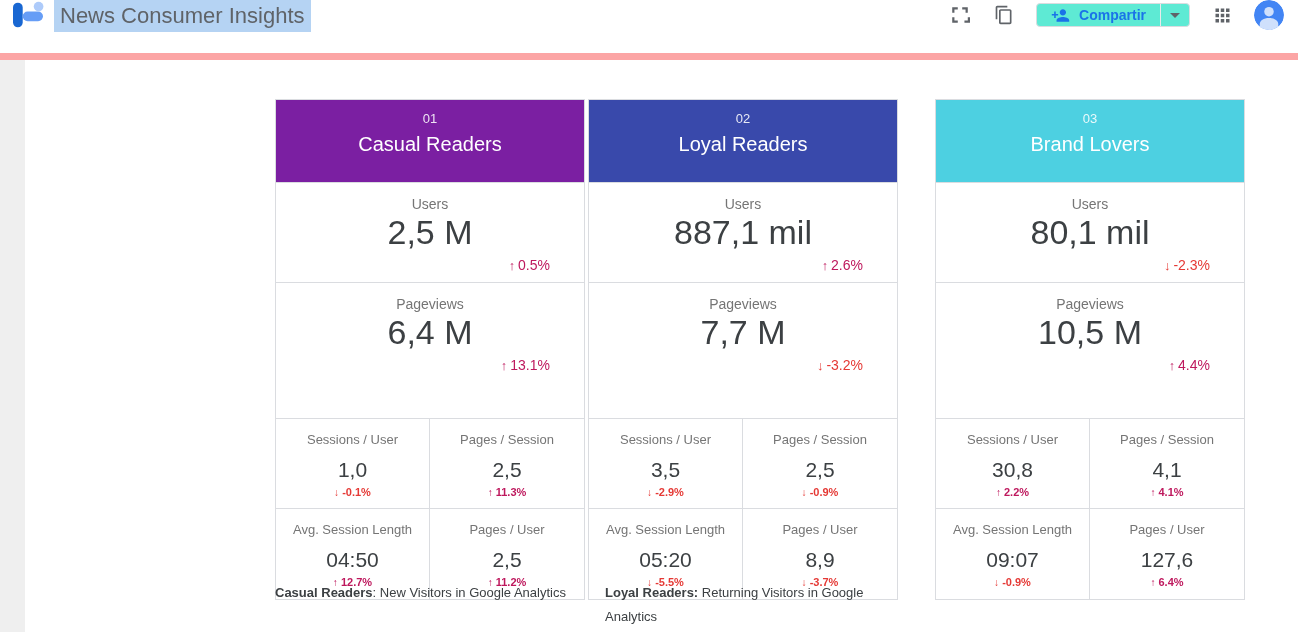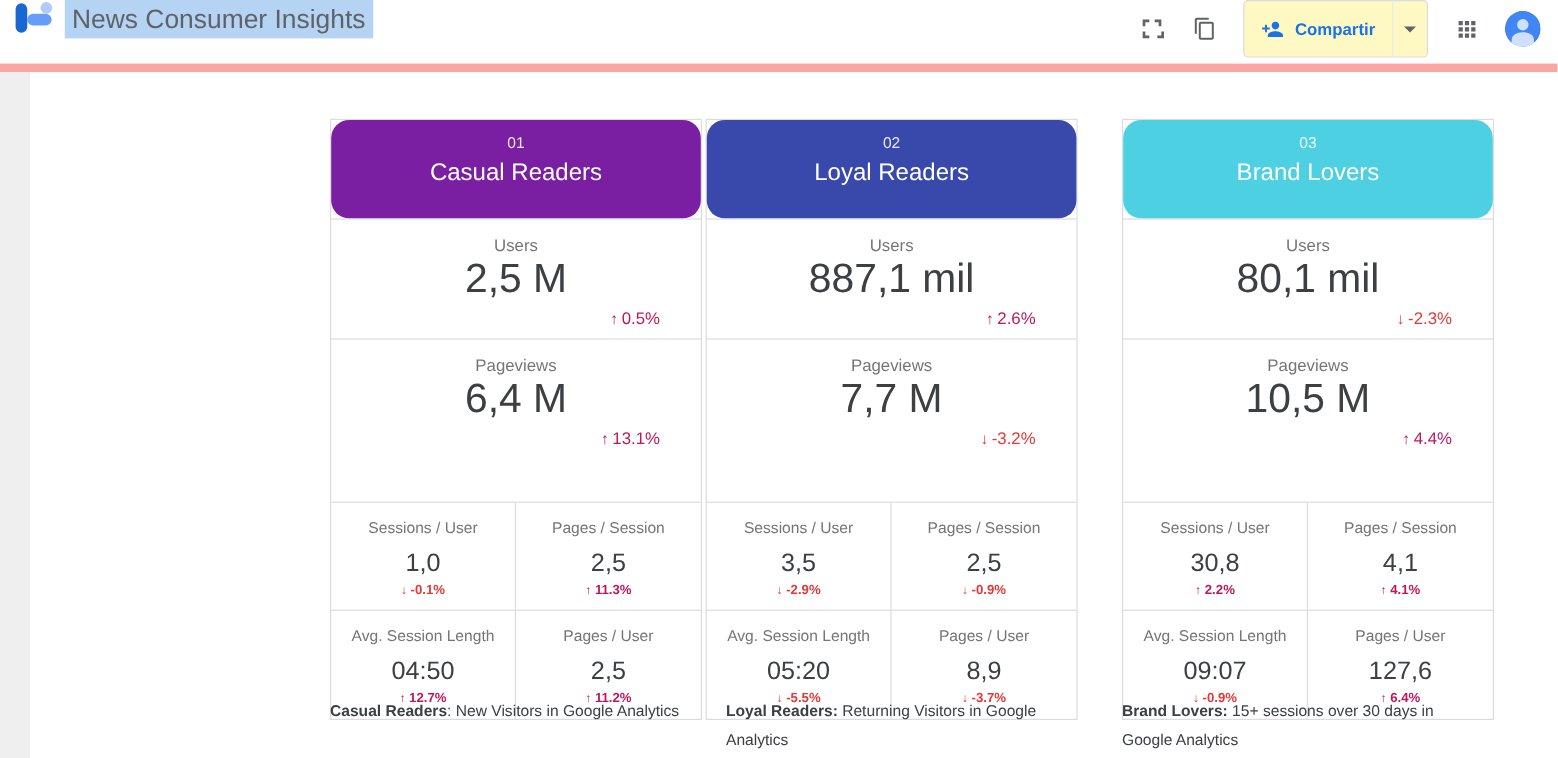--- a/index.html
+++ b/index.html
@@ -6,36 +6,36 @@
   html,body { width:1298px; height:632px; background:#fff; font-family:"Liberation Sans", sans-serif; overflow:hidden; }
 
   
   .topbar { height:60px; display:flex; align-items:flex-start; padding:0 14px 0 10px; background:#fff; border-bottom:7px solid #fca5a5; }
   .logo { width:36px; height:30px; margin-right:8px; flex:0 0 auto; cursor:pointer; }
   .page-title { font-size:22px; color:#5F6368; padding:3px 6px; white-space:nowrap; cursor:text; }
   .title-selected { background:#B5D3F3; }
   .top-actions { margin-left:auto; display:flex; align-items:center; gap:20px; }
   .icon-btn { width:24px; height:24px; display:flex; align-items:center; justify-content:center; cursor:pointer; }
   .icon-btn svg { fill:#5F6368; }
-  .share-btn { display:flex; align-items:center; height:48px; border:1px solid #DADCE0; border-radius:4px; background:#fef9c3; overflow:hidden; }
+  .share-btn { display:flex; align-items:center; height:24px; border:1px solid #DADCE0; border-radius:4px; background:#5eead4; overflow:hidden; }
   .share-main { display:flex; align-items:center; gap:9px; padding:0 14px; height:100%; cursor:pointer; }
   .share-main svg { fill:#1A73E8; }
   .share-label { color:#1A73E8; font-size:14px; font-weight:bold; }
   .share-caret { padding:0 9px; height:100%; display:flex; align-items:center; cursor:pointer; border-left:1px solid #EAEAEA; }
   .caret-shape { width:0; height:0; border-top:5px solid #5F6368; border-left:5px solid transparent; border-right:5px solid transparent; }
   .avatar { width:30px; height:30px; border-radius:50%; overflow:hidden; cursor:pointer; }
 
   
   .main { position:relative; height:572px; background:#fff; }
   .left-gutter { position:absolute; left:0; top:0; width:25px; height:100%; background:#EFEFEF; }
 
   .card { position:absolute; top:39px; width:310px; background:#fff; border:1px solid #DADCE0; }
   .card.c1 { left:275px; } .card.c2 { left:588px; } .card.c3 { left:935px; }
 
-  .card-head { height:82px; text-align:center; color:#fff;border-radius:15px; }
+  .card-head { height:82px; text-align:center; color:#fff; }
   .card-num { padding-top:11px; font-size:13px; color:rgba(255,255,255,0.88); }
   .card-title { font-size:20px; margin-top:7px; }
 
   .big { height:100px; position:relative; text-align:center; border-top:1px solid #DADCE0; }
   .mlabel { font-size:14px; color:#757575; }
   .big .mlabel { padding-top:13px; }
   .big .mvalue { font-size:34px; color:#3C4043; margin-top:1px; line-height:1.15; }
   .big .mdelta { position:absolute; right:34px; bottom:9px; font-size:14px; }
 
   .grid { display:grid; grid-template-columns:1fr 1fr; border-top:1px solid #DADCE0;margin-top:36px; }
@@ -217,14 +217,13 @@
         <div class="mvalue">09:07</div>
         <div class="mdelta" data-dir="down">-0.9%</div>
       </div>
       <div class="cell">
         <div class="mlabel">Pages / User</div>
         <div class="mvalue">127,6</div>
         <div class="mdelta" data-dir="up">6.4%</div>
       </div>
     </div>
   </div>
-  <div class="desc c3"><b>Brand Lovers:</b><span> 15+ sessions over 30 days in Google Analytics</span></div>
 </div>
 
 </body></html>

